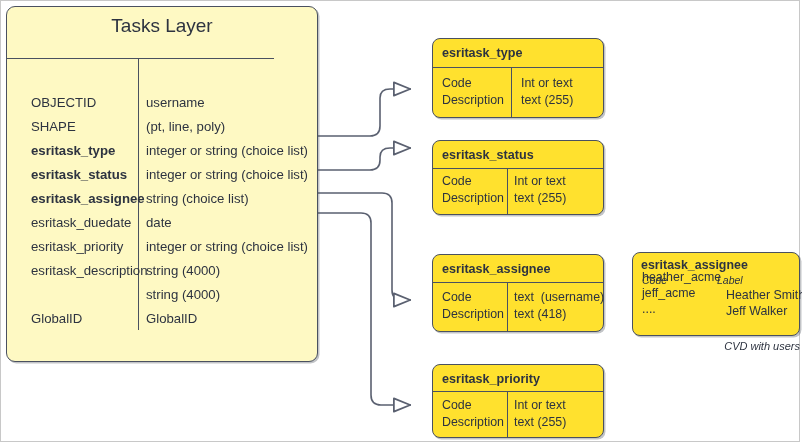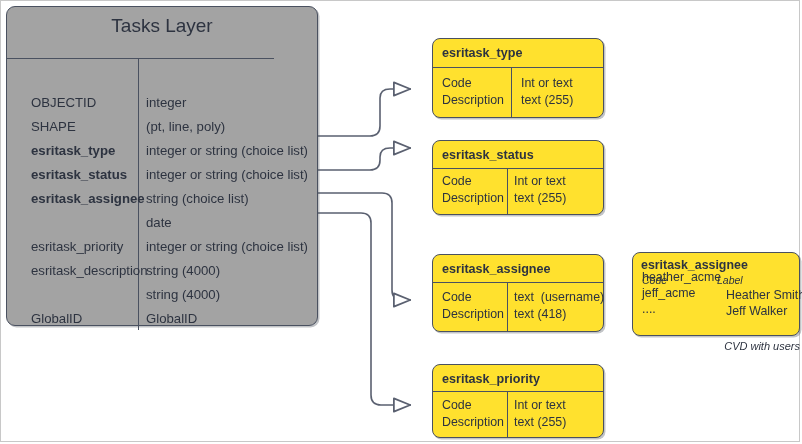--- a/index.html
+++ b/index.html
@@ -7,22 +7,22 @@
     width:802px;height:444px;position:relative;overflow:hidden;
     font-family:"Liberation Sans",sans-serif;
     color:#2d3340;
   }
   #page-border{
     position:absolute;left:0;top:0;width:800px;height:442px;
     border:1px solid #c8c8c8;box-sizing:border-box;
   }
   
   #tasks-layer{
-    position:absolute;left:6px;top:6px;width:312px;height:320px;
-    border:1.6px solid #4a5160;border-radius:9px;background:#a3a3a3;
+    position:absolute;left:6px;top:6px;width:312px;height:356px;
+    border:1.6px solid #4a5160;border-radius:9px;background:#fef9c3;
     box-sizing:border-box;
     box-shadow:1.5px 1.5px 0 rgba(80,85,95,.35);
   }
   #tasks-title{
     position:absolute;left:0;top:8px;width:100%;
     text-align:center;font-size:19px;color:#2d3340;
   }
   #tasks-title-rule{
     position:absolute;left:-1px;top:51px;width:268px;height:0;
     border-top:1.6px solid #4a5160;
@@ -94,39 +94,40 @@
   </g>
 </svg>
 
 <div id="tasks-layer">
   <div id="tasks-title">Tasks Layer</div>
   <div id="tasks-title-rule"></div>
   <div id="tasks-col-rule"></div>
   <div id="tasks-rows">
       <div class="trow" style="top: 84px;">
         <span class="tname">OBJECTID</span>
-        <span class="ttype">integer</span>
+        <span class="ttype">username</span>
       </div>
       <div class="trow" style="top: 108px;">
         <span class="tname">SHAPE</span>
         <span class="ttype">(pt, line, poly)</span>
       </div>
       <div class="trow" style="top: 132px;">
         <span class="tname bold">esritask_type</span>
         <span class="ttype">integer or string (choice list)</span>
       </div>
       <div class="trow" style="top: 156px;">
         <span class="tname bold">esritask_status</span>
         <span class="ttype">integer or string (choice list)</span>
       </div>
       <div class="trow" style="top: 180px;">
         <span class="tname bold">esritask_assignee</span>
         <span class="ttype">string (choice list)</span>
       </div>
       <div class="trow" style="top: 204px;">
+        <span class="tname">esritask_duedate</span>
         <span class="ttype">date</span>
       </div>
       <div class="trow" style="top: 228px;">
         <span class="tname">esritask_priority</span>
         <span class="ttype">integer or string (choice list)</span>
       </div>
       <div class="trow" style="top: 252px;">
         <span class="tname">esritask_description</span>
         <span class="ttype">string (4000)</span>
       </div>

